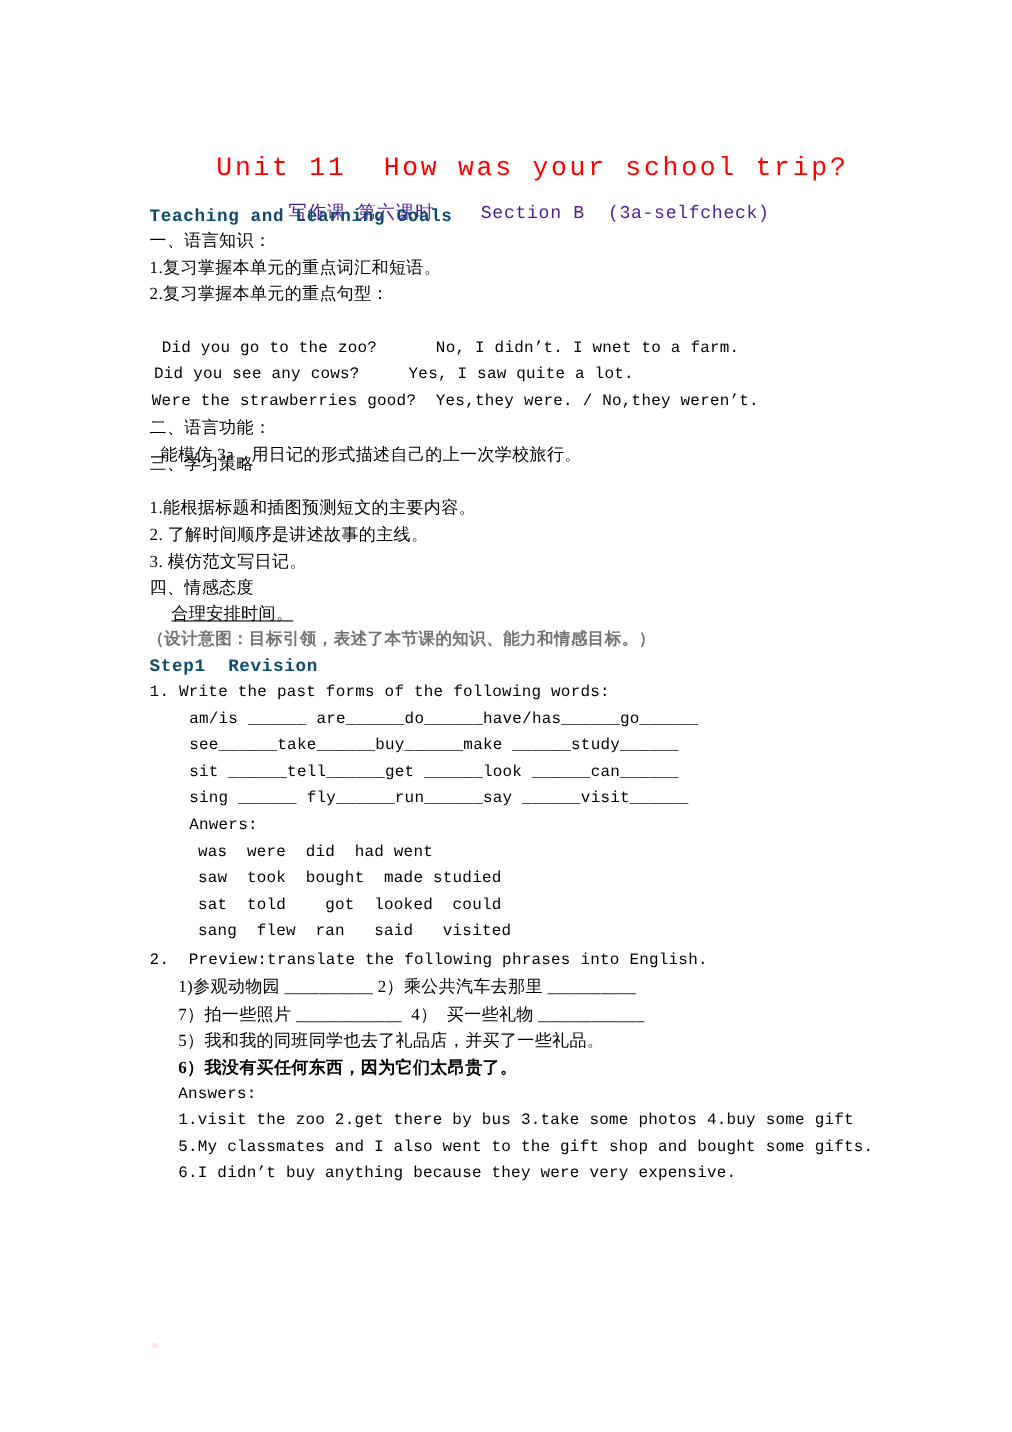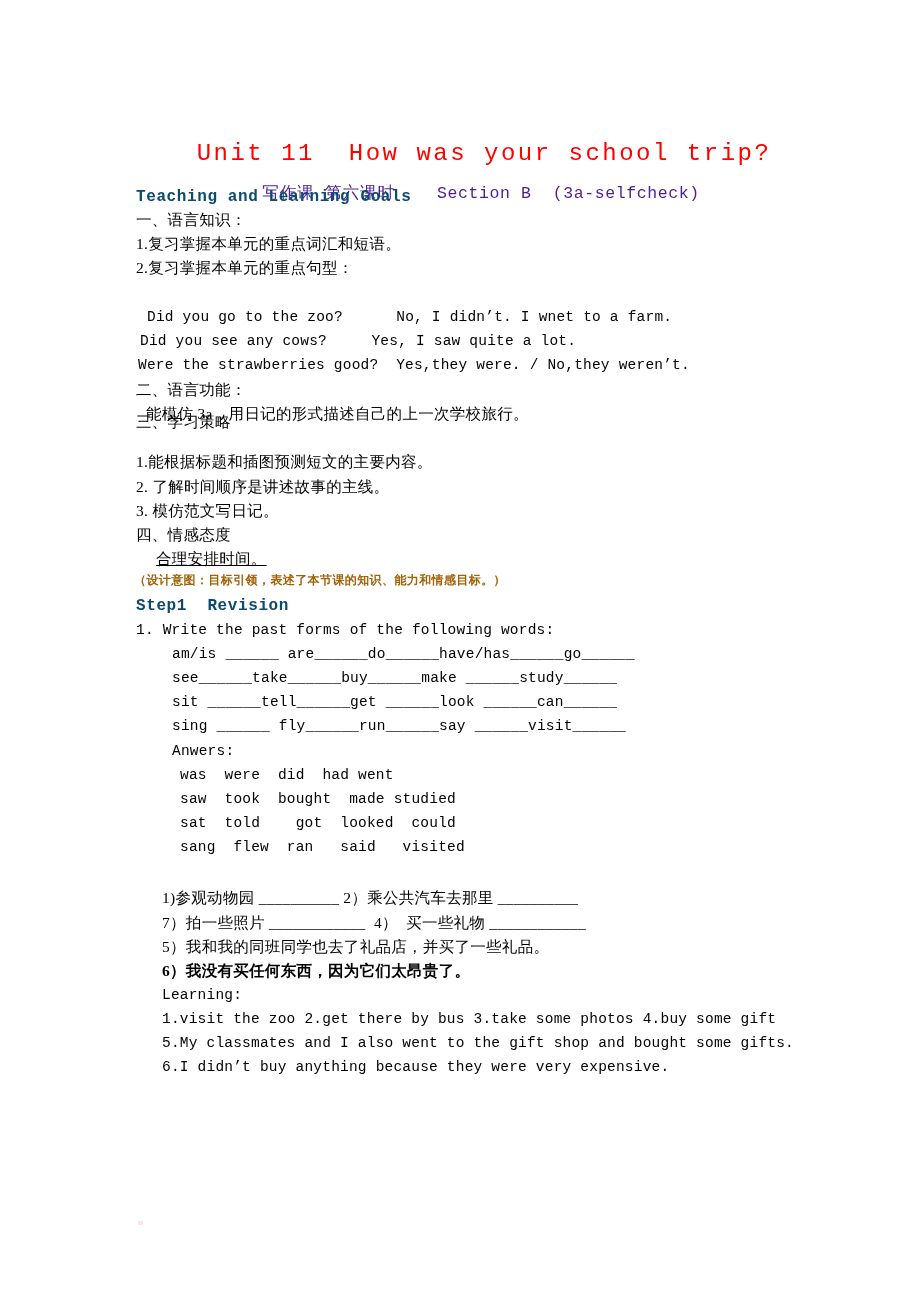--- a/index.html
+++ b/index.html
@@ -74,24 +74,24 @@
   }
 
   .blue {
     color: #0c4a6e;
     font-family: Liberation Mono, monospace;
     font-size: 16px;
     letter-spacing: 0.6px;
     font-weight: bold;
   }
   .red-bold {
-    color: #a16207;
+    color: #737373;
     font-weight: bold;
     font-family: "Liberation Serif", "DejaVu Serif", serif;
-    font-size: 12px;
+    font-size: 15px;
     letter-spacing: 0.4px;
   }
   .artifact {
     position: absolute;
     width: 5px;
     height: 4px;
     background: #ffd9f5;
     opacity: 0.8;
   }
 </style>
@@ -154,30 +154,31 @@
   <div class="line mono" style="left:172px; top:744px;">Anwers:</div>
 
   <div class="line mono" style="left:180px; top:768px;">was  were  did  had went</div>
 
   <div class="line mono" style="left:180px; top:792px;">saw  took  bought  made studied</div>
 
   <div class="line mono" style="left:180px; top:816px;">sat  told    got  looked  could</div>
 
   <div class="line mono" style="left:180px; top:840px;">sang  flew  ran   said   visited</div>
 
+  <div class="line mono" style="left:136px; top:866px;">2.  Preview:translate the following phrases into English.</div>
 
   <div class="line cjk" style="left:162px; top:890px;">1)参观动物园 __________ 2）乘公共汽车去那里 __________</div>
 
   <div class="line cjk" style="left:162px; top:915px;">7）拍一些照片 ____________  4）  买一些礼物 ____________</div>
 
   <div class="line cjk" style="left:162px; top:939px;">5）我和我的同班同学也去了礼品店，并买了一些礼品。</div>
 
   <div class="line cjk" style="left:162px; top:963px;font-weight:bold;">6）我没有买任何东西，因为它们太昂贵了。</div>
 
-  <div class="line mono" style="left:162px; top:988px;">Learning:</div>
+  <div class="line mono" style="left:162px; top:988px;">Answers:</div>
 
   <div class="line mono" style="left:162px; top:1012px;">1.visit the zoo 2.get there by bus 3.take some photos 4.buy some gift</div>
 
   <div class="line mono" style="left:162px; top:1036px;">5.My classmates and I also went to the gift shop and bought some gifts.</div>
 
   <div class="line mono" style="left:162px; top:1060px;">6.I didn’t buy anything because they were very expensive.</div>
 
   <div class="artifact" style="left:138px; top:1221px;"></div>
 
 </div>

